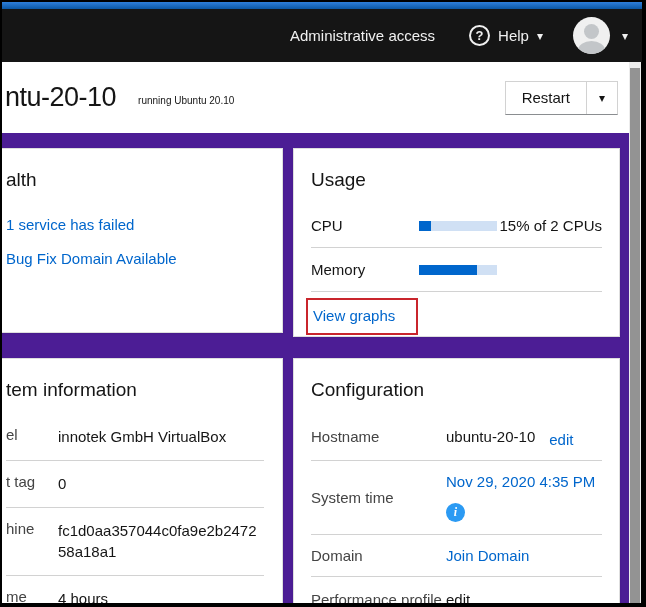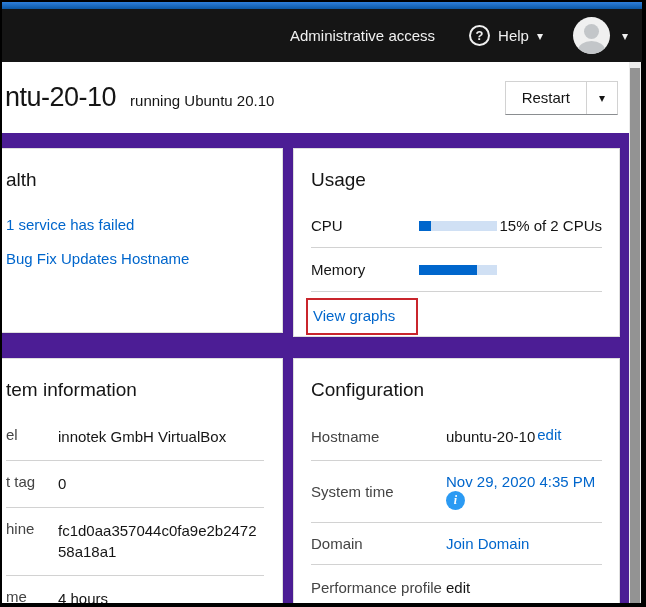--- a/index.html
+++ b/index.html
@@ -28,21 +28,21 @@
   .avatar .body { position:absolute; left:5px; top:24px; width:27px; height:18px;
     border-radius:50% 50% 0 0; background:#c3c6c9; }
 
   
   .main { position:absolute; left:2px; top:62px; width:628px; height:541px;
     background:#4c1d95; overflow:hidden; }
 
   .page-header { position:absolute; left:0; top:0; width:628px; height:71px;
     background:#fff; display:flex; align-items:center; padding:0 12px 0 3px; }
   .page-title { font-size:27px; font-weight:400; letter-spacing:-0.5px; }
-  .page-subtitle { font-size:15px; margin-left:14px; margin-top:6px; }
+  .page-subtitle { font-size:10px; margin-left:22px; margin-top:6px; }
   .spacer { flex:1; }
   .split-btn { display:flex; height:34px; border:1px solid #d2d2d2; border-bottom-color:#8a8d90;
     background:#fff; cursor:pointer; }
   .split-btn .main-seg { padding:0 16px; display:flex; align-items:center; font-size:15px; }
   .split-btn .caret-seg { width:31px; border-left:1px solid #d2d2d2; display:flex;
     align-items:center; justify-content:center; }
   .split-btn .caret { color:#151515; }
 
   
   .card { position:absolute; background:#fff; border:1px solid #dedede;
@@ -66,22 +66,22 @@
   .card-sysinfo { left:-6px; top:296px; width:287px; height:320px; padding:20px 18px 0 9px; }
   .dl { margin-top:13px; }
   .dl-row { display:grid; border-bottom:1px solid #d2d2d2; padding:12px 0; font-size:15px; }
   .sys-row { grid-template-columns:52px 1fr; }
   .dl-term { color:#444; }
   .dl-value { color:#151515; word-break:break-all; line-height:1.45; }
 
   .card-config { left:291px; top:296px; width:327px; height:320px; padding:20px 17px 0 17px; }
   .cfg-row { grid-template-columns:135px 1fr; align-items:center; }
   .cfg-row:last-child { border-bottom:none; }
-  .hostname-val { display:flex; gap:2px; align-items:flex-start; }
-  .systime-val { display:flex; flex-direction:column; gap:1px; align-items:flex-start; }
+  .hostname-val { display:flex; gap:14px; align-items:flex-end; }
+  .systime-val { display:flex; flex-direction:column; gap:13px; align-items:flex-start; }
   .info-icon { width:19px; height:19px; border-radius:50%; background:#2b9af3; color:#fff;
     font-size:12px; font-weight:bold; display:flex; align-items:center; justify-content:center;
     font-family:"Liberation Serif", serif; font-style:italic; cursor:pointer; }
 
   
   .scrollbar { position:absolute; left:629px; top:62px; width:12px; height:541px; background:#ececec; }
   .scroll-thumb { position:absolute; left:1px; right:1px; top:6px; bottom:0; background:#939393; }
 </style>
 </head>
 <body>
@@ -115,21 +115,21 @@
         <div class="caret-seg">
           <span class="caret">▾</span>
         </div>
       </div>
     </div>
 
     <div class="card card-health">
       <div class="card-title">alth</div>
       <div class="health-links">
         <a class="link">1 service has failed</a>
-        <a class="link">Bug Fix Updates Hostname</a>
+        <a class="link">Bug Fix Domain Available</a>
       </div>
     </div>
 
     <div class="card card-usage">
       <div class="card-title">Usage</div>
       <div class="usage-rows">
         <div class="usage-row">
           <span>CPU</span>
           <div class="progress">
             <div class="fill" style="width: 16%;"></div>

